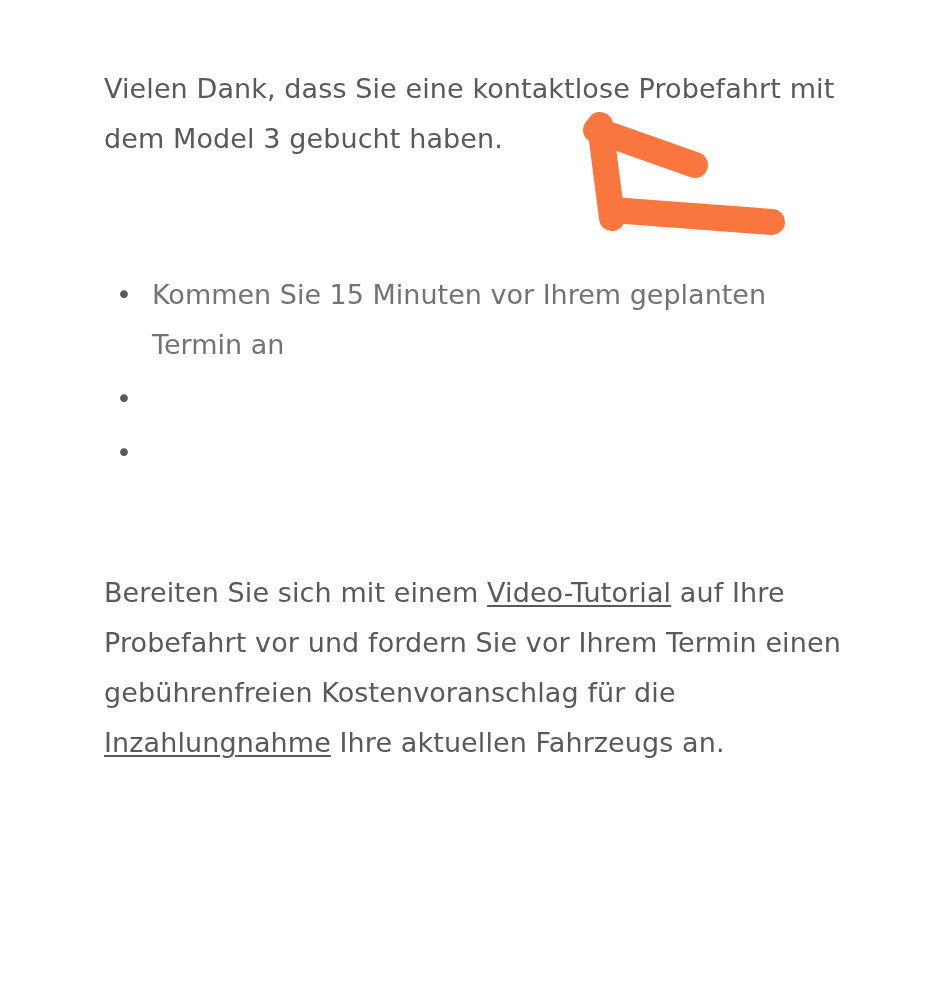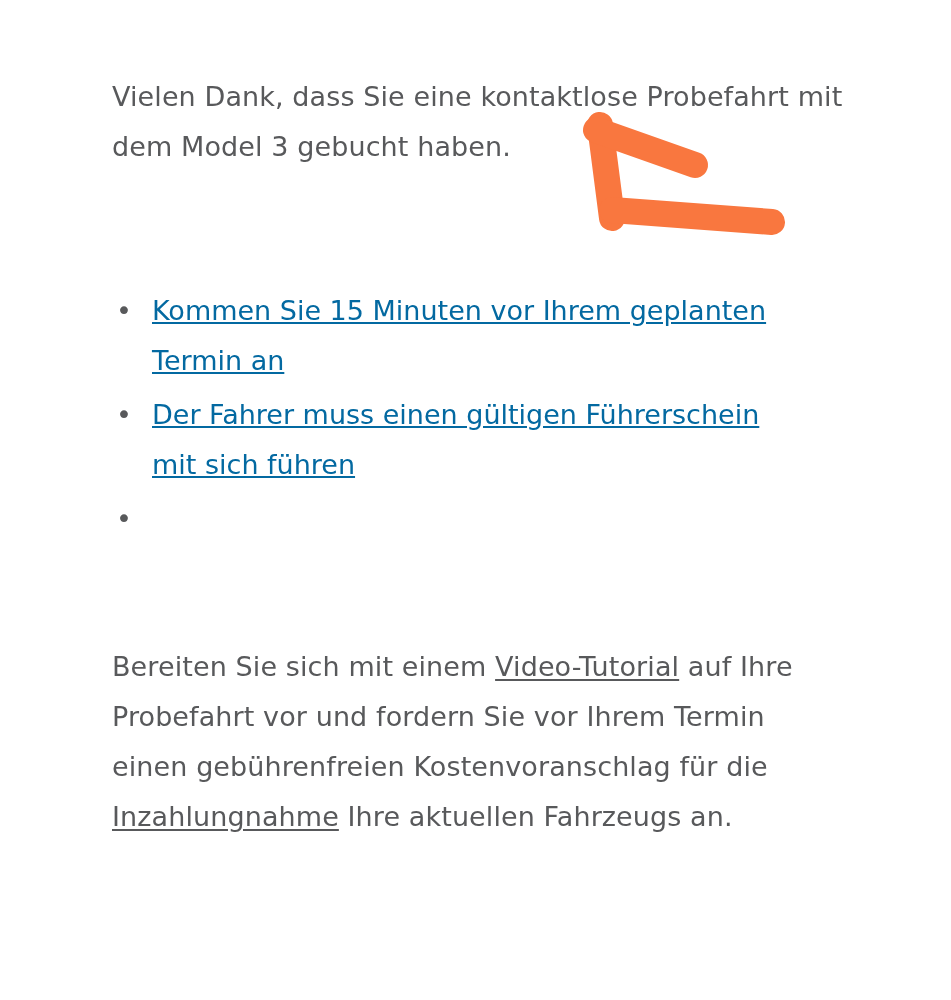--- a/index.html
+++ b/index.html
@@ -20,21 +20,21 @@
     width: 951px;
     height: 1000px;
     box-sizing: border-box;
     padding: 56px 90px 0 96px;
   }
   .para {
     font-size: 27px;
     line-height: 50px;
     color: #58595b;
     letter-spacing: 0.1px;
-    margin: 16px;
+    margin: 8px;
   }
   .para-intro {
     max-width: 740px;
   }
   .gap-lg { height: 94px; }
   .gap-md { height: 82px; }
   .bullets {
     margin: 0;
     padding: 0;
     list-style: none;
@@ -48,23 +48,22 @@
     width: 56px;
     flex: 0 0 56px;
     text-align: center;
     font-size: 27px;
     line-height: 50px;
     color: #58595b;
   }
   .bullet-text {
     font-size: 27px;
     line-height: 50px;
-    color: #0369a1;
+    color: #737373;
     max-width: 660px;
-    text-decoration: underline;
   }
   .link {
     color: #58595b;
     text-underline-offset: 3px;
   }
   .annotation {
     position: absolute;
     left: 560px;
     top: 90px;
     width: 250px;
@@ -82,21 +81,20 @@
   <div class="gap-lg"></div>
 
 
   <ul class="bullets">
     <li class="bullet-row">
       <span class="bullet-dot">•</span>
       <span class="bullet-text">Kommen Sie 15 Minuten vor Ihrem geplanten Termin an</span>
     </li>
     <li class="bullet-row">
       <span class="bullet-dot">•</span>
-      <span class="bullet-text">Der Fahrer muss einen gültigen Führerschein mit sich führen</span>
     </li>
     <li class="bullet-row">
       <span class="bullet-dot">•</span>
     </li>
   </ul>
 
   <div class="gap-md"></div>
 
   <p class="para"><span>Bereiten Sie sich mit einem </span><a class="link" href="#">Video-Tutorial</a><span> auf Ihre Probefahrt vor und fordern Sie vor Ihrem Termin einen gebührenfreien Kostenvoranschlag für die </span><a class="link" href="#">Inzahlungnahme</a><span> Ihre aktuellen Fahrzeugs an.</span></p>
 

